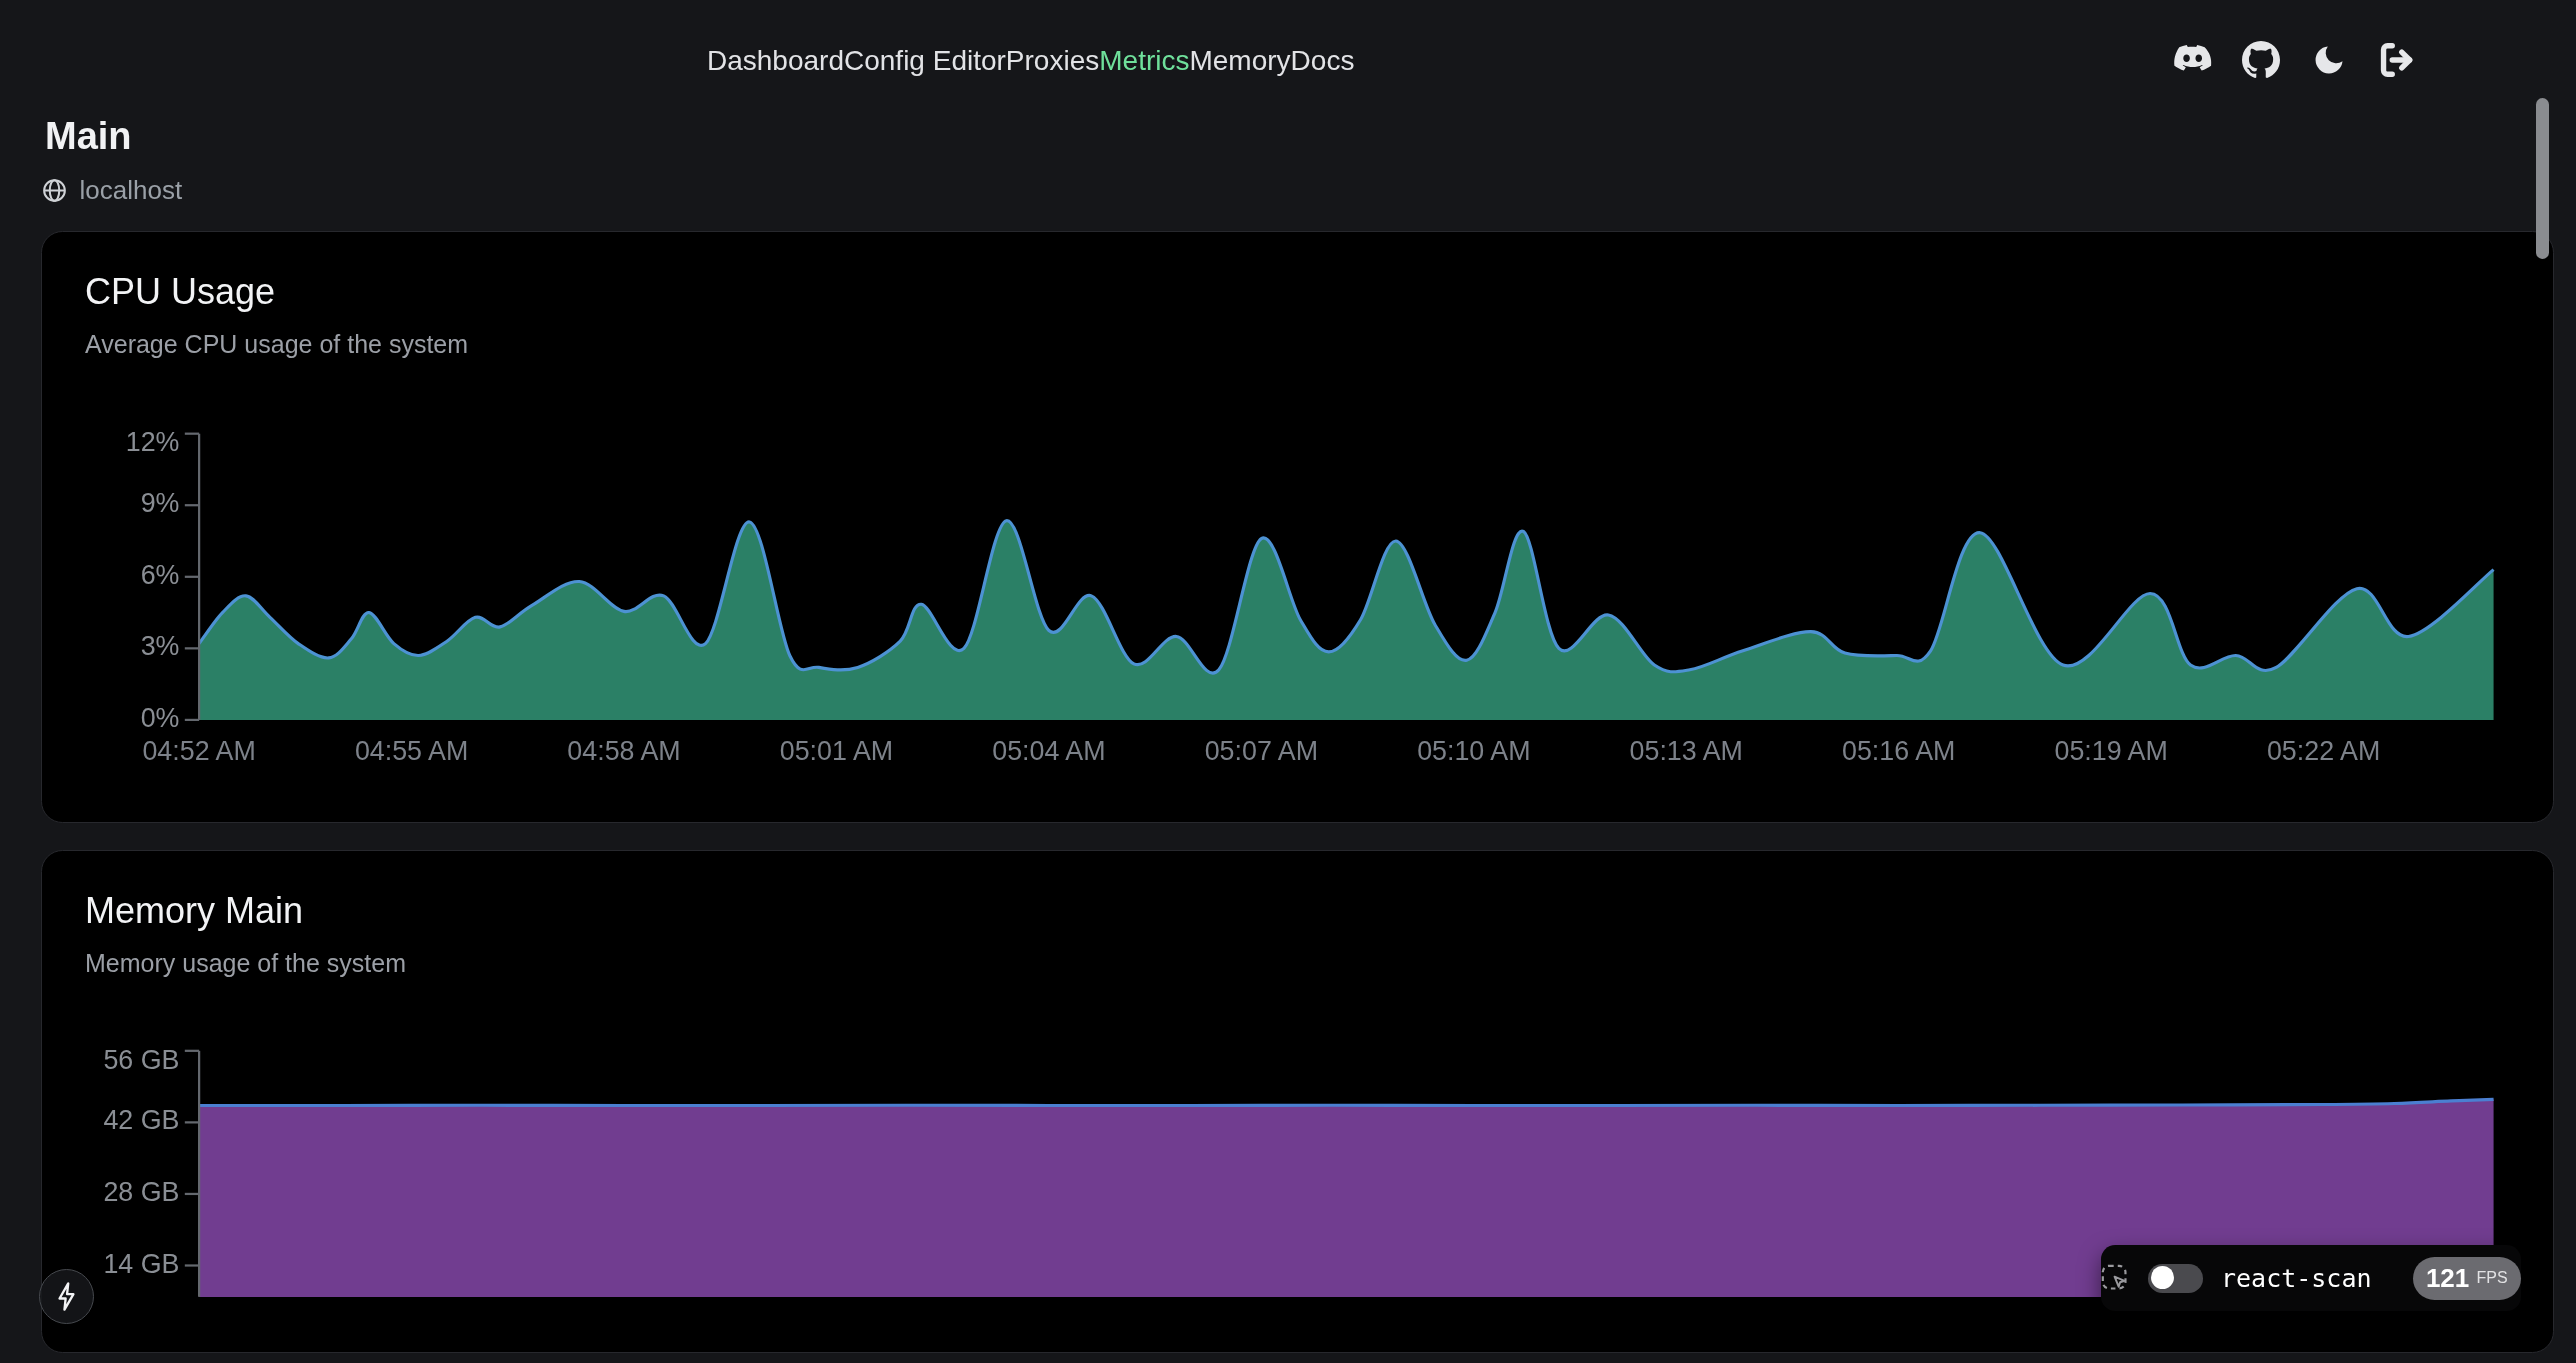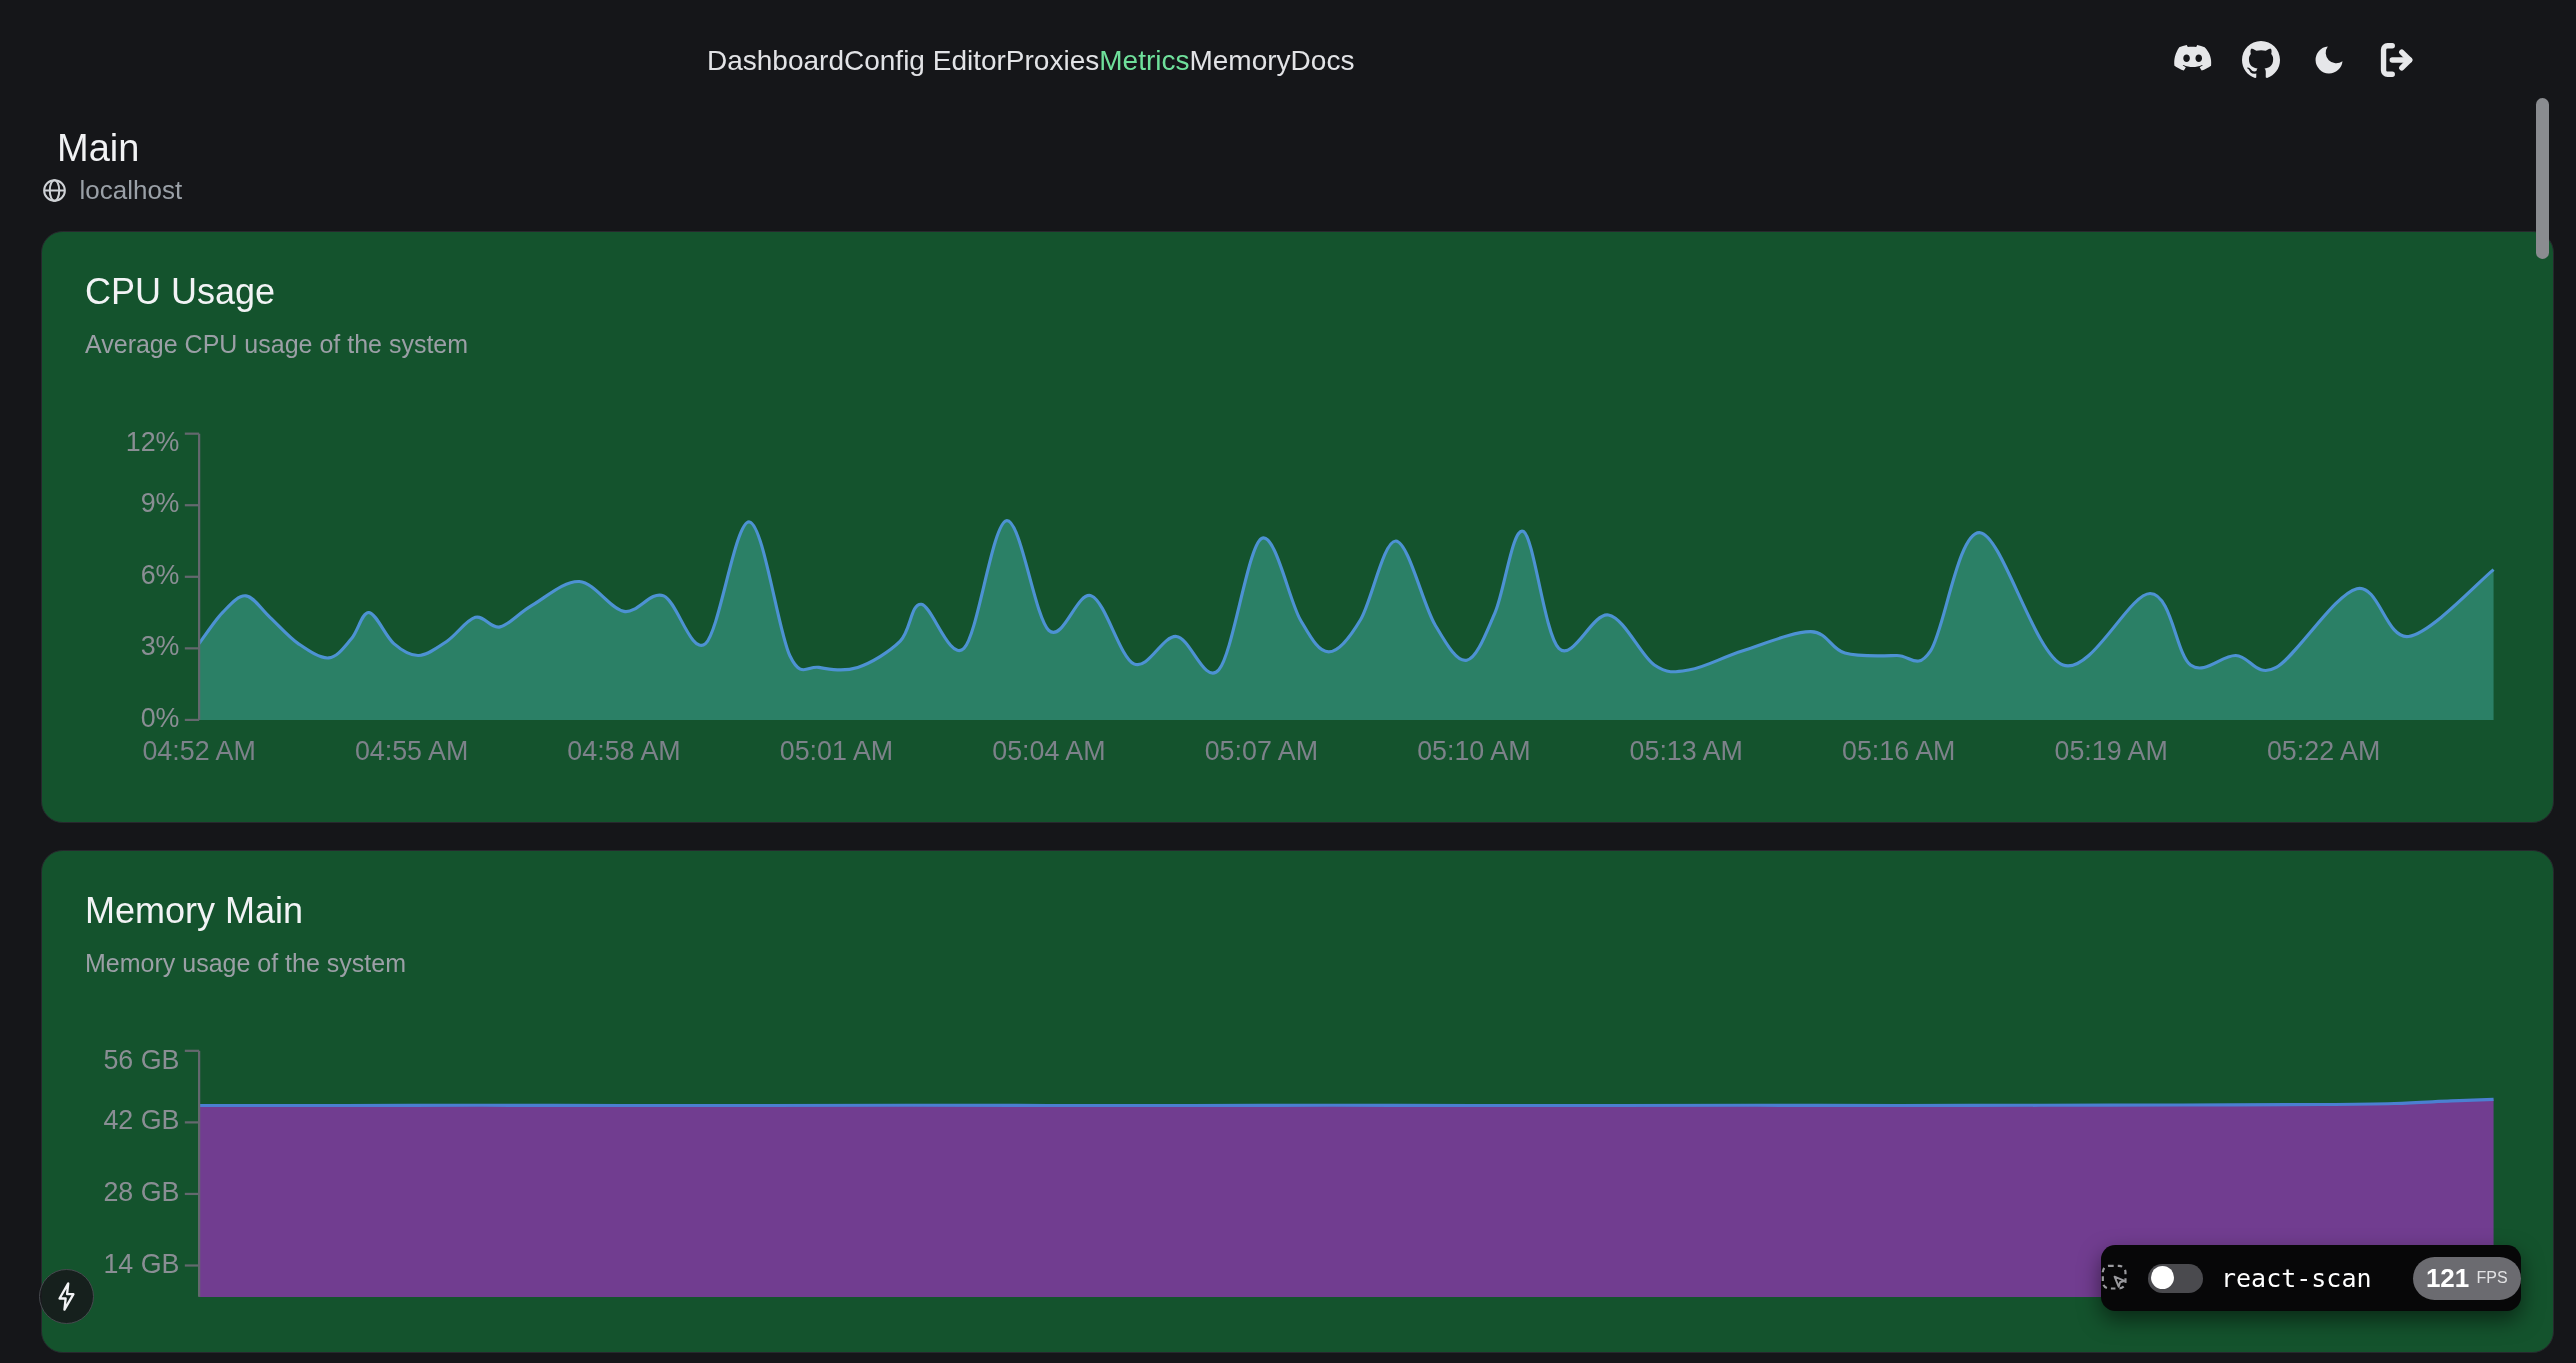--- a/index.html
+++ b/index.html
@@ -10,33 +10,33 @@
 
   
   .main-nav{position:absolute;left:707px;top:41px;height:39px;display:flex;align-items:center;}
   .nav-item{font-size:28px;font-weight:500;color:#e2e3e6;text-decoration:none;cursor:pointer;white-space:nowrap;}
   .nav-item.active{color:var(--accent,#6fe09b);}
   .nav-icons{position:absolute;left:2172px;top:39px;display:flex;align-items:center;gap:27px;}
   .icon-btn{width:41px;height:41px;display:flex;align-items:center;justify-content:center;background:none;border:none;padding:0;cursor:pointer;}
   .icon-btn svg{display:block;}
 
   
-  .page-title{position:absolute;left:41px;top:111px;margin:16px;font-size:38px;font-weight:400;color:#f1f2f4;}
+  .page-title{position:absolute;left:41px;top:111px;margin:4px;font-size:38px;font-weight:700;color:#f1f2f4;}
   .host-row{position:absolute;left:41px;top:175px;display:flex;align-items:center;gap:11.6px;color:#9aa0a7;font-size:26px;}
 
   
   .time-range{position:absolute;left:2069px;top:125px;height:75px;box-sizing:border-box;
     display:flex;align-items:center;padding:5.4px;gap:1.8px;background:#27282d;border:0.9px solid rgba(255,255,255,.07);
     border-radius:19.7px;}
   .tr-item{height:64px;display:flex;align-items:center;justify-content:center;padding:0 24px;
     font-size:27px;font-weight:600;color:#eceded;border-radius:14.3px;cursor:pointer;white-space:nowrap;}
   .tr-item.selected{background:#0b0c0f;box-shadow:0 7.2px 16px rgba(0,0,0,.55);}
 
   
-  .card{position:absolute;left:41px;width:2513px;background:#14532d;border:1.3px solid #27282d;border-radius:21.5px;box-sizing:border-box;overflow:hidden;}
+  .card{position:absolute;left:41px;width:2513px;background:#000000;border:1.3px solid #27282d;border-radius:21.5px;box-sizing:border-box;overflow:hidden;}
   .card-cpu{top:231px;height:592px;}
   .card-mem{top:850px;height:503px;}
   .card h2{margin:0;position:absolute;left:43px;top:39px;font-size:36px;font-weight:500;color:#f2f3f5;}
   .card .subtitle{margin:0;position:absolute;left:43px;top:98px;font-size:25px;font-weight:400;color:#9b9fa6;}
   .chart-svg{position:absolute;left:48px;}
   .card-cpu .chart-svg{top:181px;width:2433px;height:358px;}
   .card-mem .chart-svg{top:188px;width:2433px;height:258px;}
 
   
   .app-footer{position:absolute;left:0;top:1313px;width:2576px;display:flex;justify-content:center;align-items:baseline;gap:9px;font-size:28px;}

